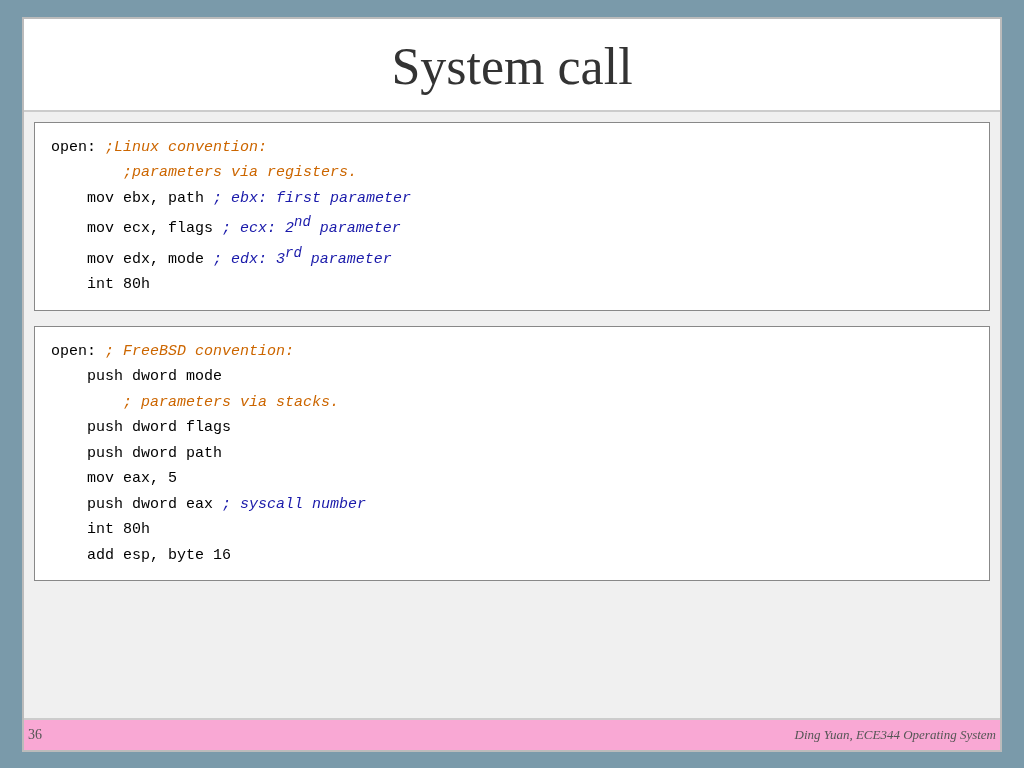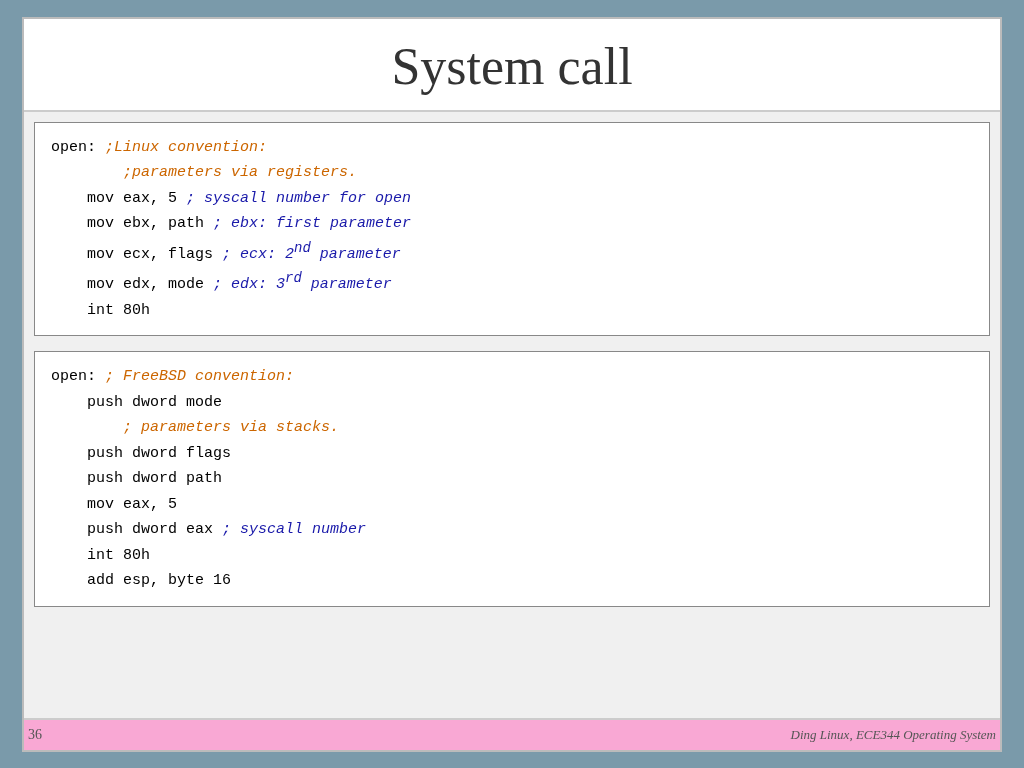--- a/index.html
+++ b/index.html
@@ -119,23 +119,20 @@
     <div class="right-panel">
 
       <div class="code-box">
         <div>
           <span class="black">open: </span><span class="orange">;Linux convention:</span>
         </div>
         <div>
           <span class="orange">&nbsp;&nbsp;&nbsp;&nbsp;&nbsp;&nbsp;&nbsp;&nbsp;;parameters via registers.</span>
         </div>
         <div>
-          <span class="black">&nbsp;&nbsp;&nbsp;&nbsp;mov eax, 5 </span><span class="blue">; syscall number for open</span>
-        </div>
-        <div>
           <span class="black">&nbsp;&nbsp;&nbsp;&nbsp;mov ebx, path </span><span class="blue">; ebx: first parameter</span>
         </div>
         <div>
           <span class="black">&nbsp;&nbsp;&nbsp;&nbsp;mov ecx, flags </span><span class="blue">; ecx: 2<sup>nd</sup> parameter</span>
         </div>
         <div>
           <span class="black">&nbsp;&nbsp;&nbsp;&nbsp;mov edx, mode </span><span class="blue">; edx: 3<sup>rd</sup> parameter</span>
         </div>
         <div>
           <span class="red">&nbsp;&nbsp;&nbsp;&nbsp;int 80h</span>
@@ -169,15 +166,15 @@
         </div>
         <div>
           <span class="black">&nbsp;&nbsp;&nbsp;&nbsp;add esp, byte 16</span>
         </div>
       </div>
     </div>
   </div>
 
   <div class="slide-footer">
     <span class="footer-page">36</span>
-    <span class="footer-author">Ding Linux, ECE344 Operating System</span>
+    <span class="footer-author">Ding Yuan, ECE344 Operating System</span>
   </div>
 </div>
 
 </body></html>

